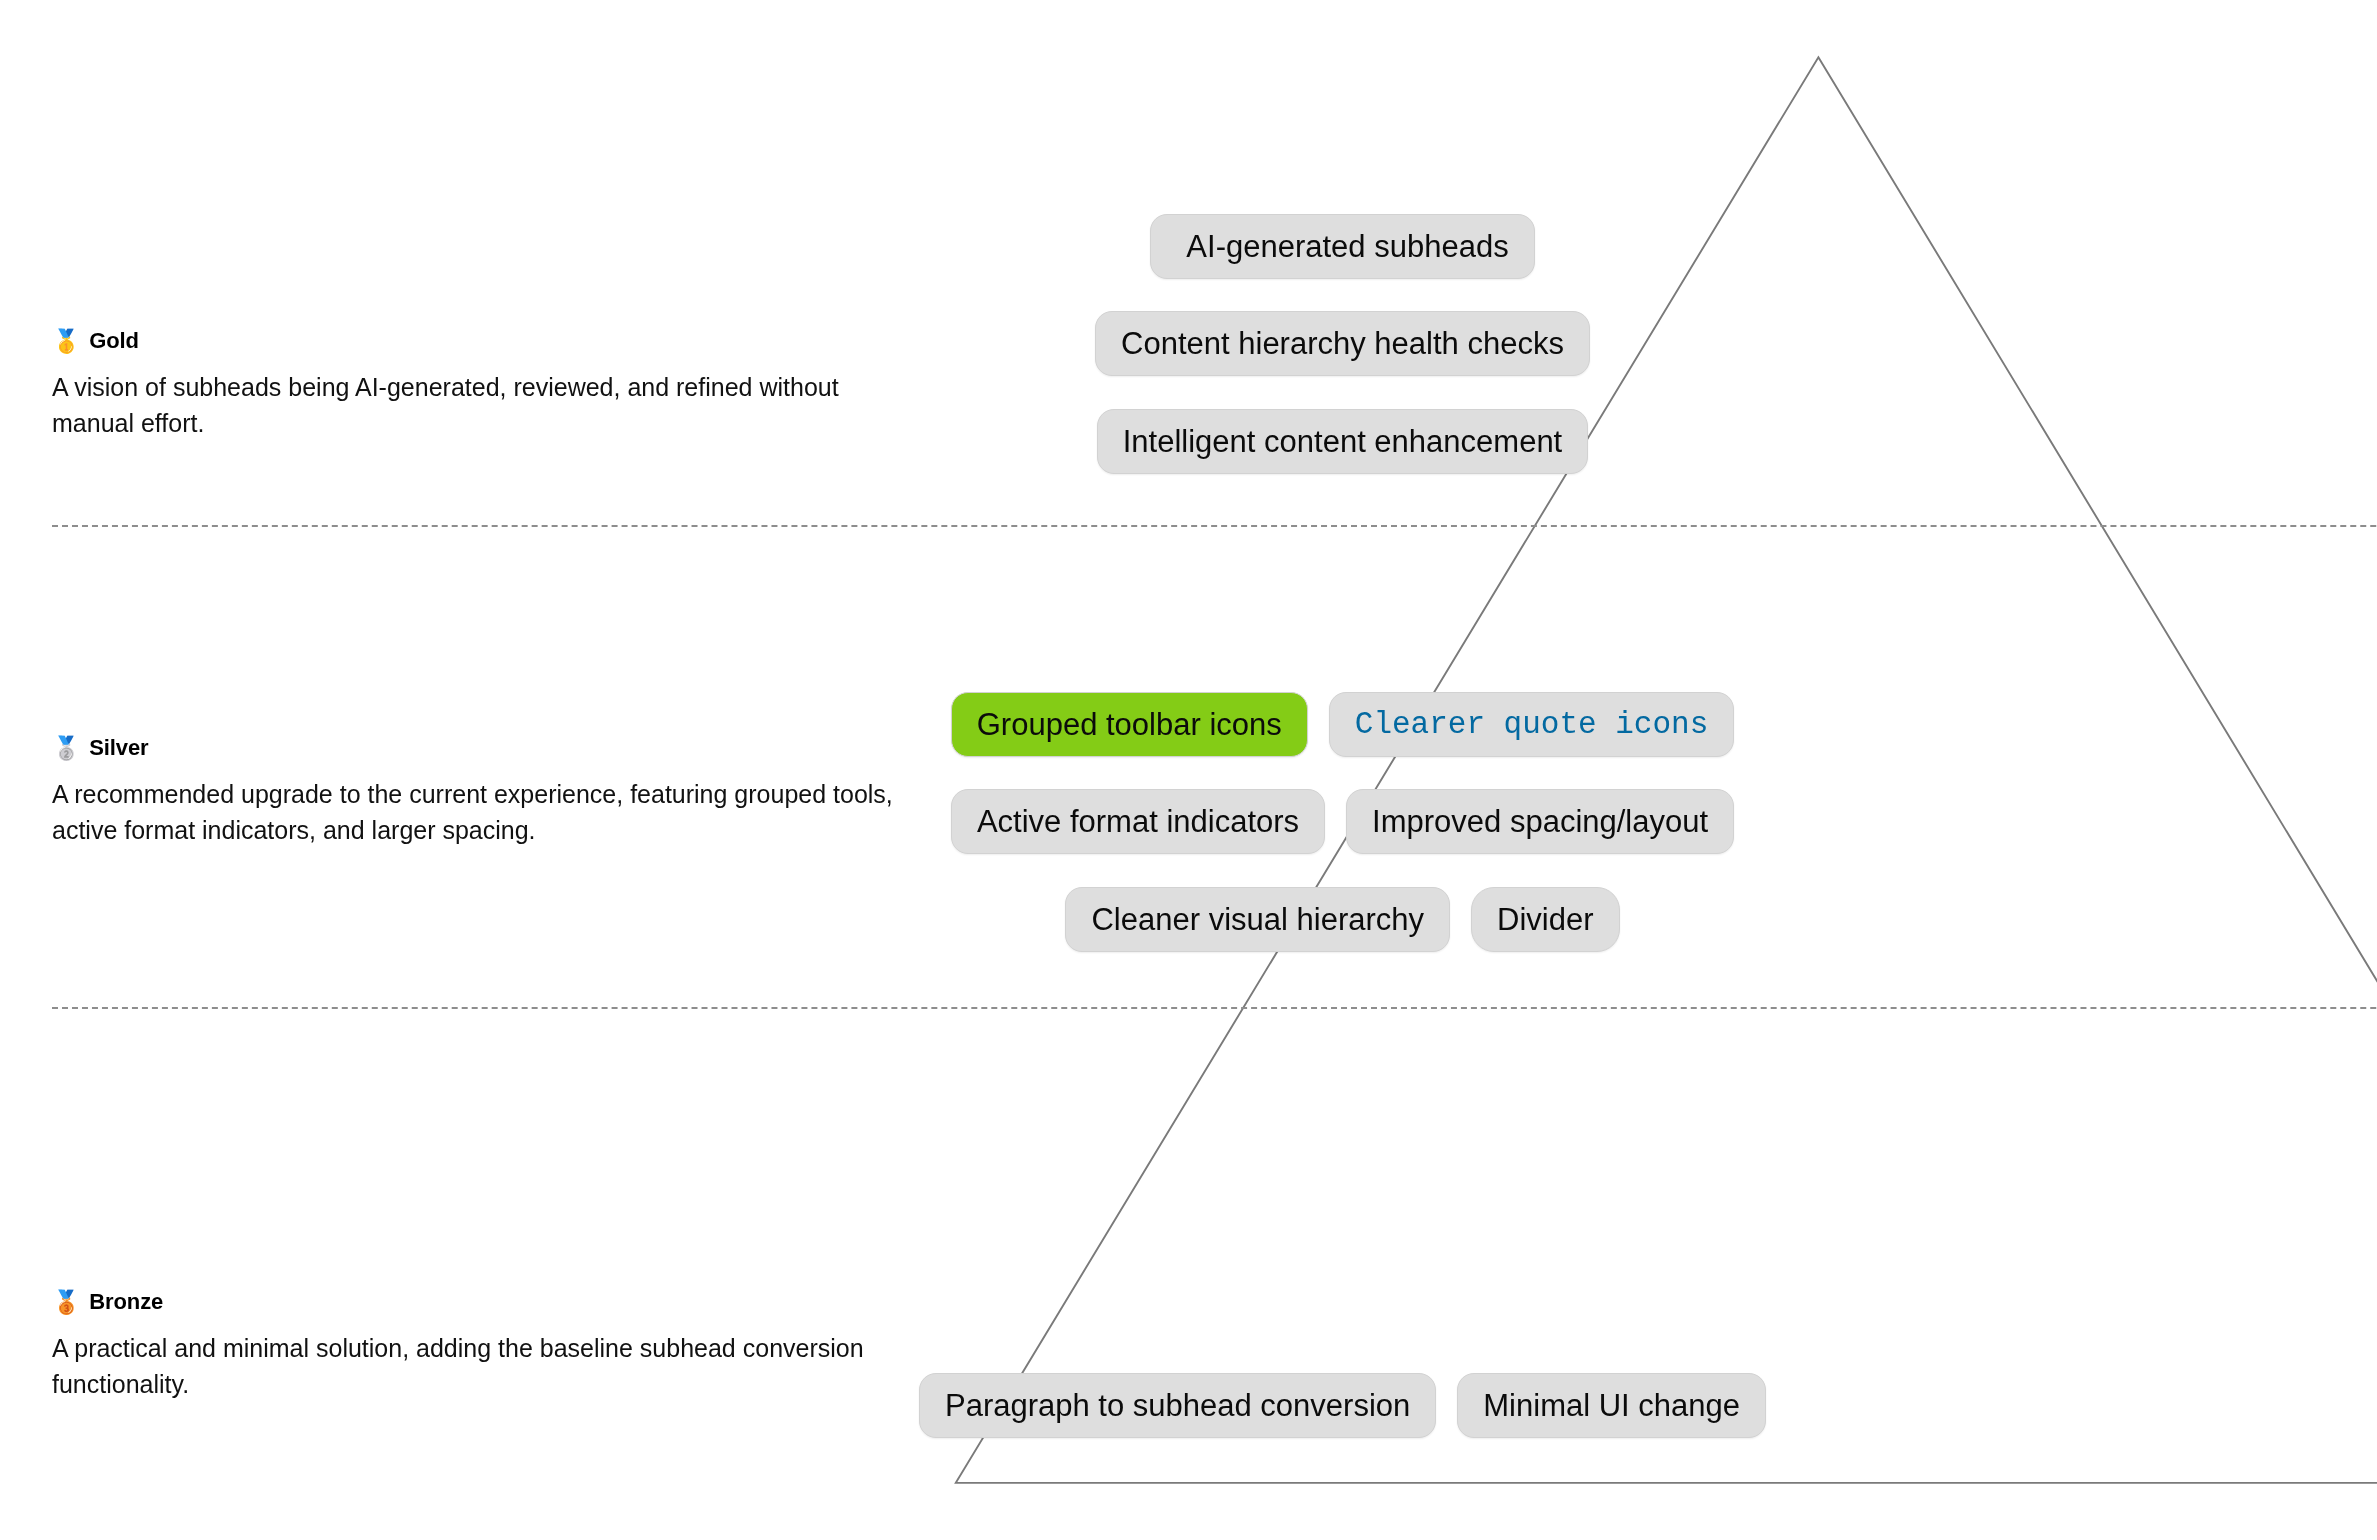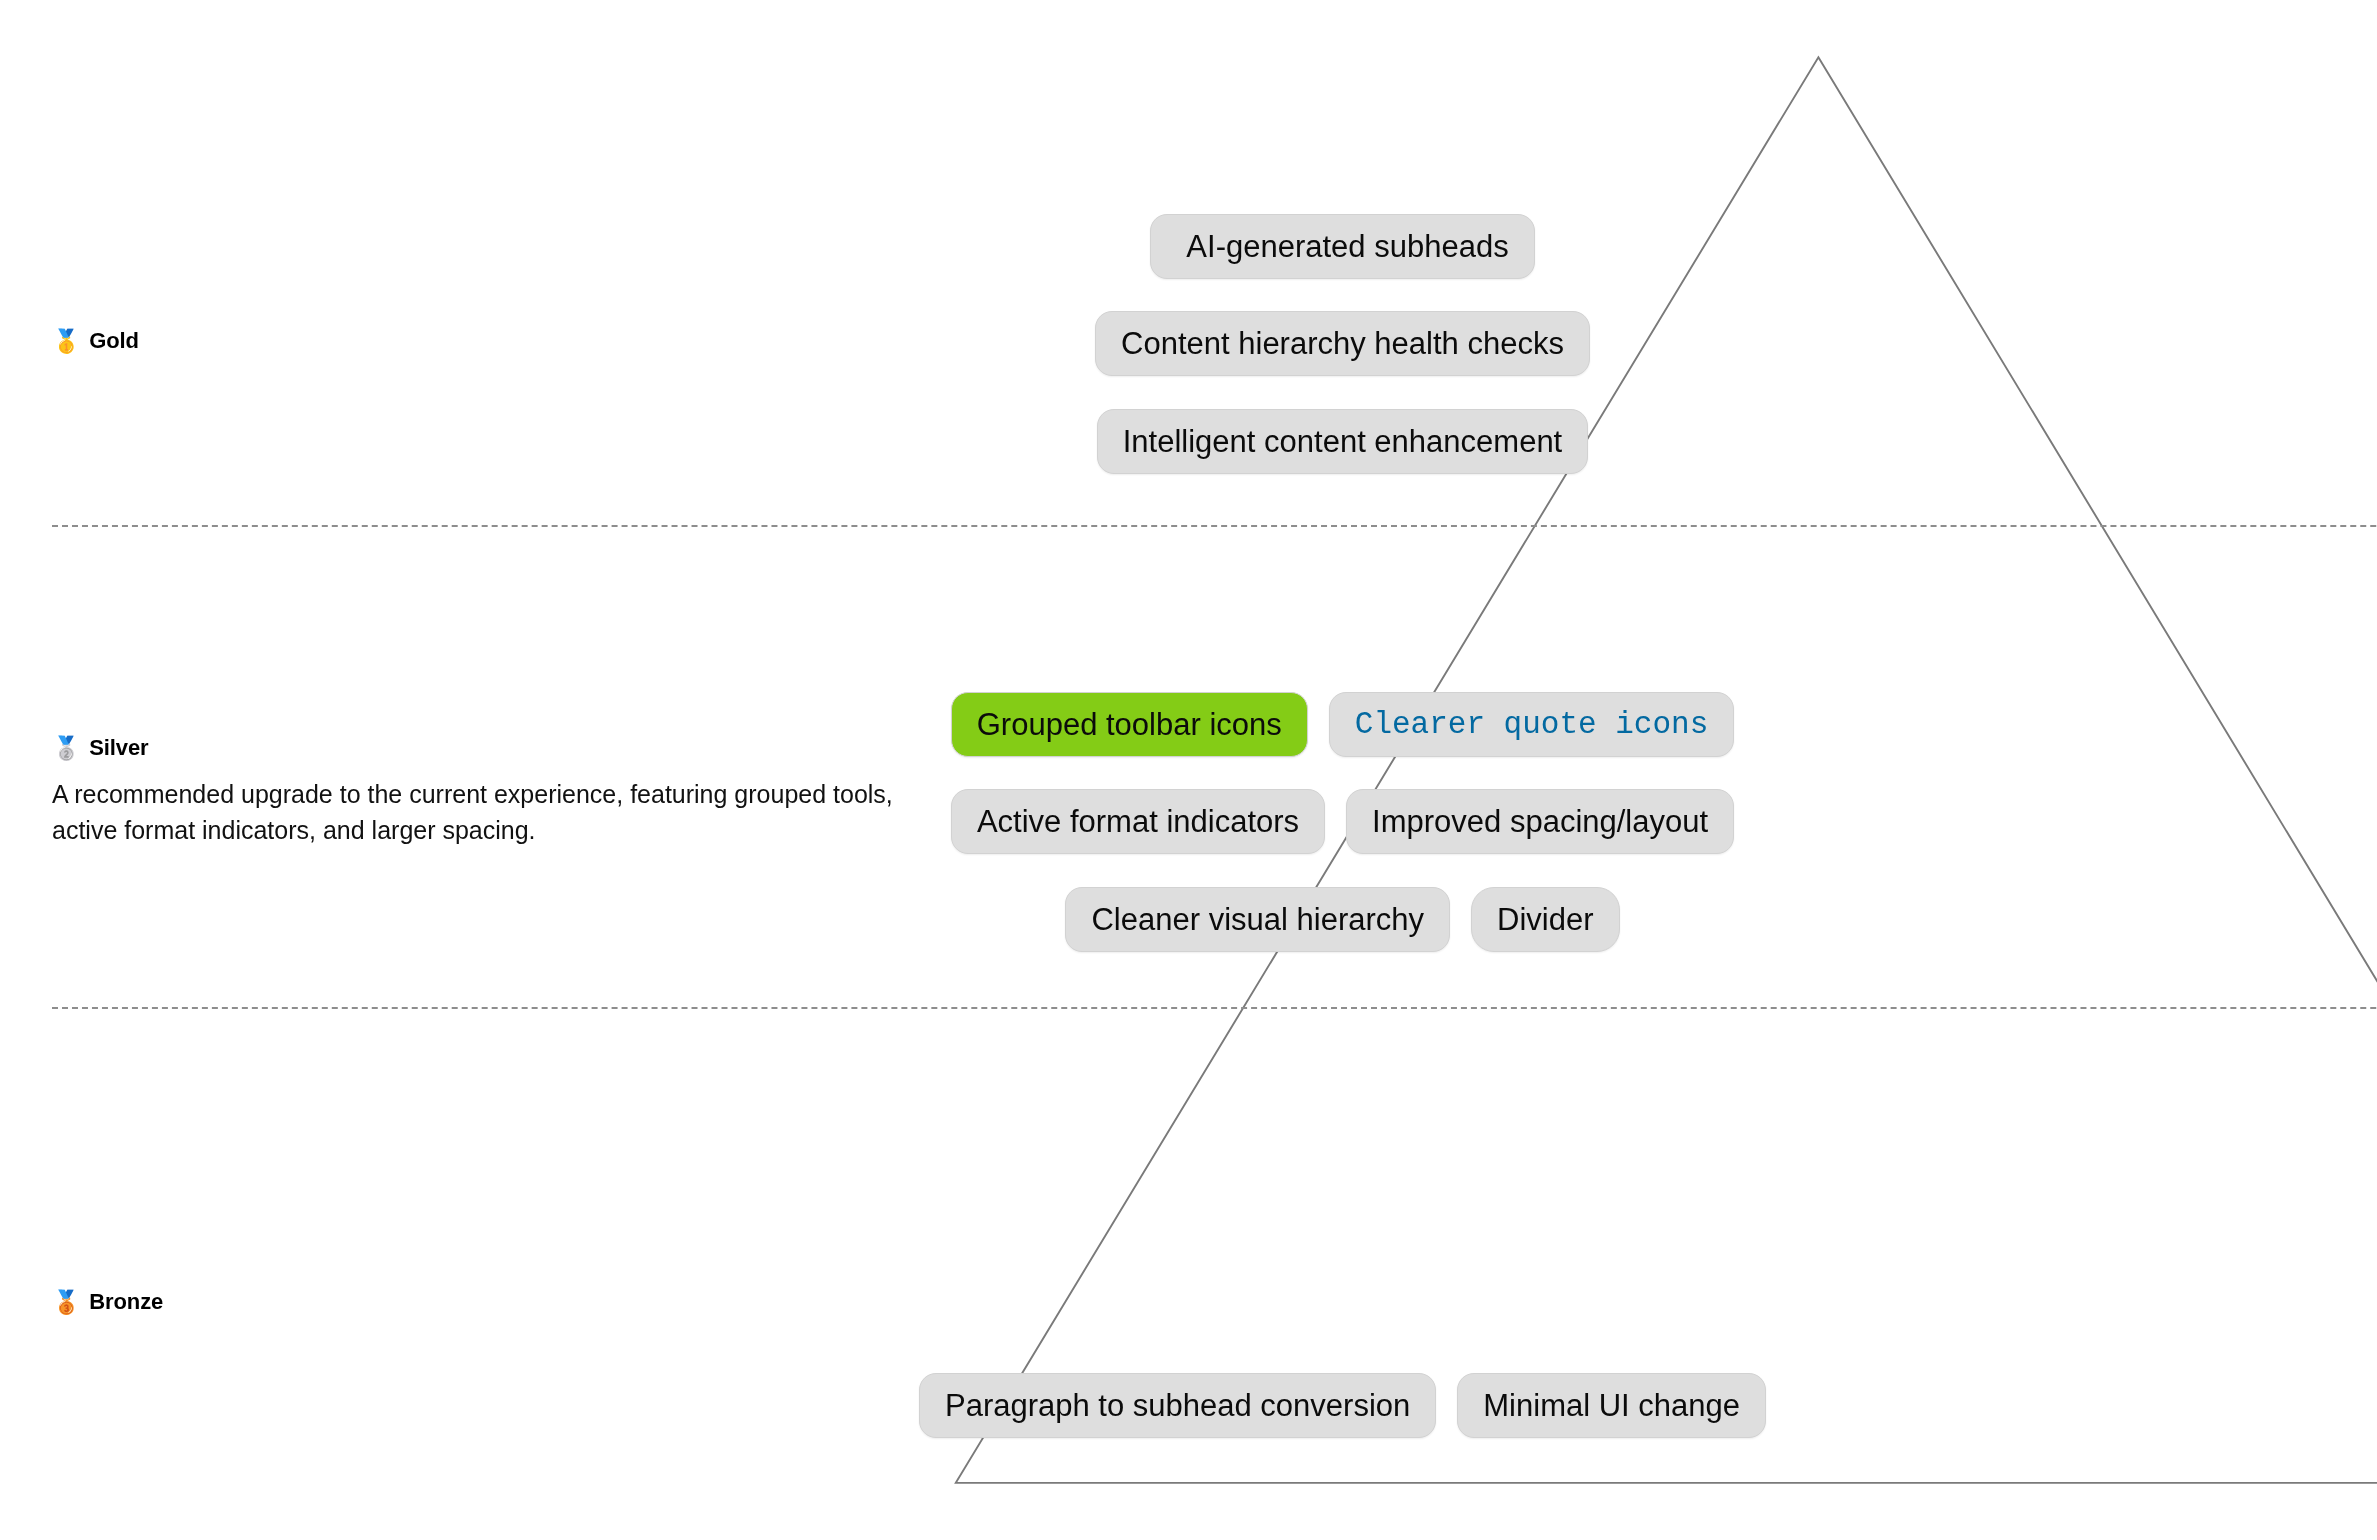--- a/index.html
+++ b/index.html
@@ -122,20 +122,21 @@
   </svg>
 
   <div class="tier-divider" id="divider-gold-silver" style="top: 525px; border-top-color: rgb(141, 141, 141);"></div>
   <div class="tier-divider" id="divider-silver-bronze" style="top: 1007px; border-top-color: rgb(141, 141, 141);"></div>
 
   <div class="tier-info" id="tier-info-gold">
     <div class="tier-heading">
       <span class="tier-medal-icon">🥇</span>
       <span class="tier-name">Gold</span>
     </div>
+    <p class="tier-description" style="color: rgb(17, 17, 17);">A vision of subheads being AI-generated, reviewed, and refined without manual effort.</p>
   </div>
 
   <div class="chip-row" id="chip-row-gold-1">
     <div class="chip" style="background: rgb(222, 222, 222); border-color: rgb(210, 210, 210); color: rgb(11, 11, 11); padding-left: 35px;">AI-generated subheads</div>
   </div>
   <div class="chip-row" id="chip-row-gold-2">
     <div class="chip" style="background: rgb(222, 222, 222); border-color: rgb(210, 210, 210); color: rgb(11, 11, 11);">Content hierarchy health checks</div>
   </div>
   <div class="chip-row" id="chip-row-gold-3">
     <div class="chip" style="background: rgb(222, 222, 222); border-color: rgb(210, 210, 210); color: rgb(11, 11, 11);">Intelligent content enhancement</div>
@@ -160,20 +161,21 @@
   <div class="chip-row" id="chip-row-silver-3">
     <div class="chip" style="background: rgb(222, 222, 222); border-color: rgb(210, 210, 210); color: rgb(11, 11, 11);">Cleaner visual hierarchy</div>
     <div class="chip" style="background: rgb(222, 222, 222); border-color: rgb(210, 210, 210); color: rgb(11, 11, 11); border-radius: 23px;">Divider</div>
   </div>
 
   <div class="tier-info" id="tier-info-bronze">
     <div class="tier-heading">
       <span class="tier-medal-icon">🥉</span>
       <span class="tier-name">Bronze</span>
     </div>
+    <p class="tier-description" style="color: rgb(17, 17, 17);">A practical and minimal solution, adding the baseline subhead conversion functionality.</p>
   </div>
 
   <div class="chip-row" id="chip-row-bronze-1">
     <div class="chip" style="background: rgb(222, 222, 222); border-color: rgb(210, 210, 210); color: rgb(11, 11, 11); text-align: center;">Paragraph to subhead conversion</div>
     <div class="chip" style="background: rgb(222, 222, 222); border-color: rgb(210, 210, 210); color: rgb(11, 11, 11);">Minimal UI change</div>
   </div>
 
 </div>
 
 

